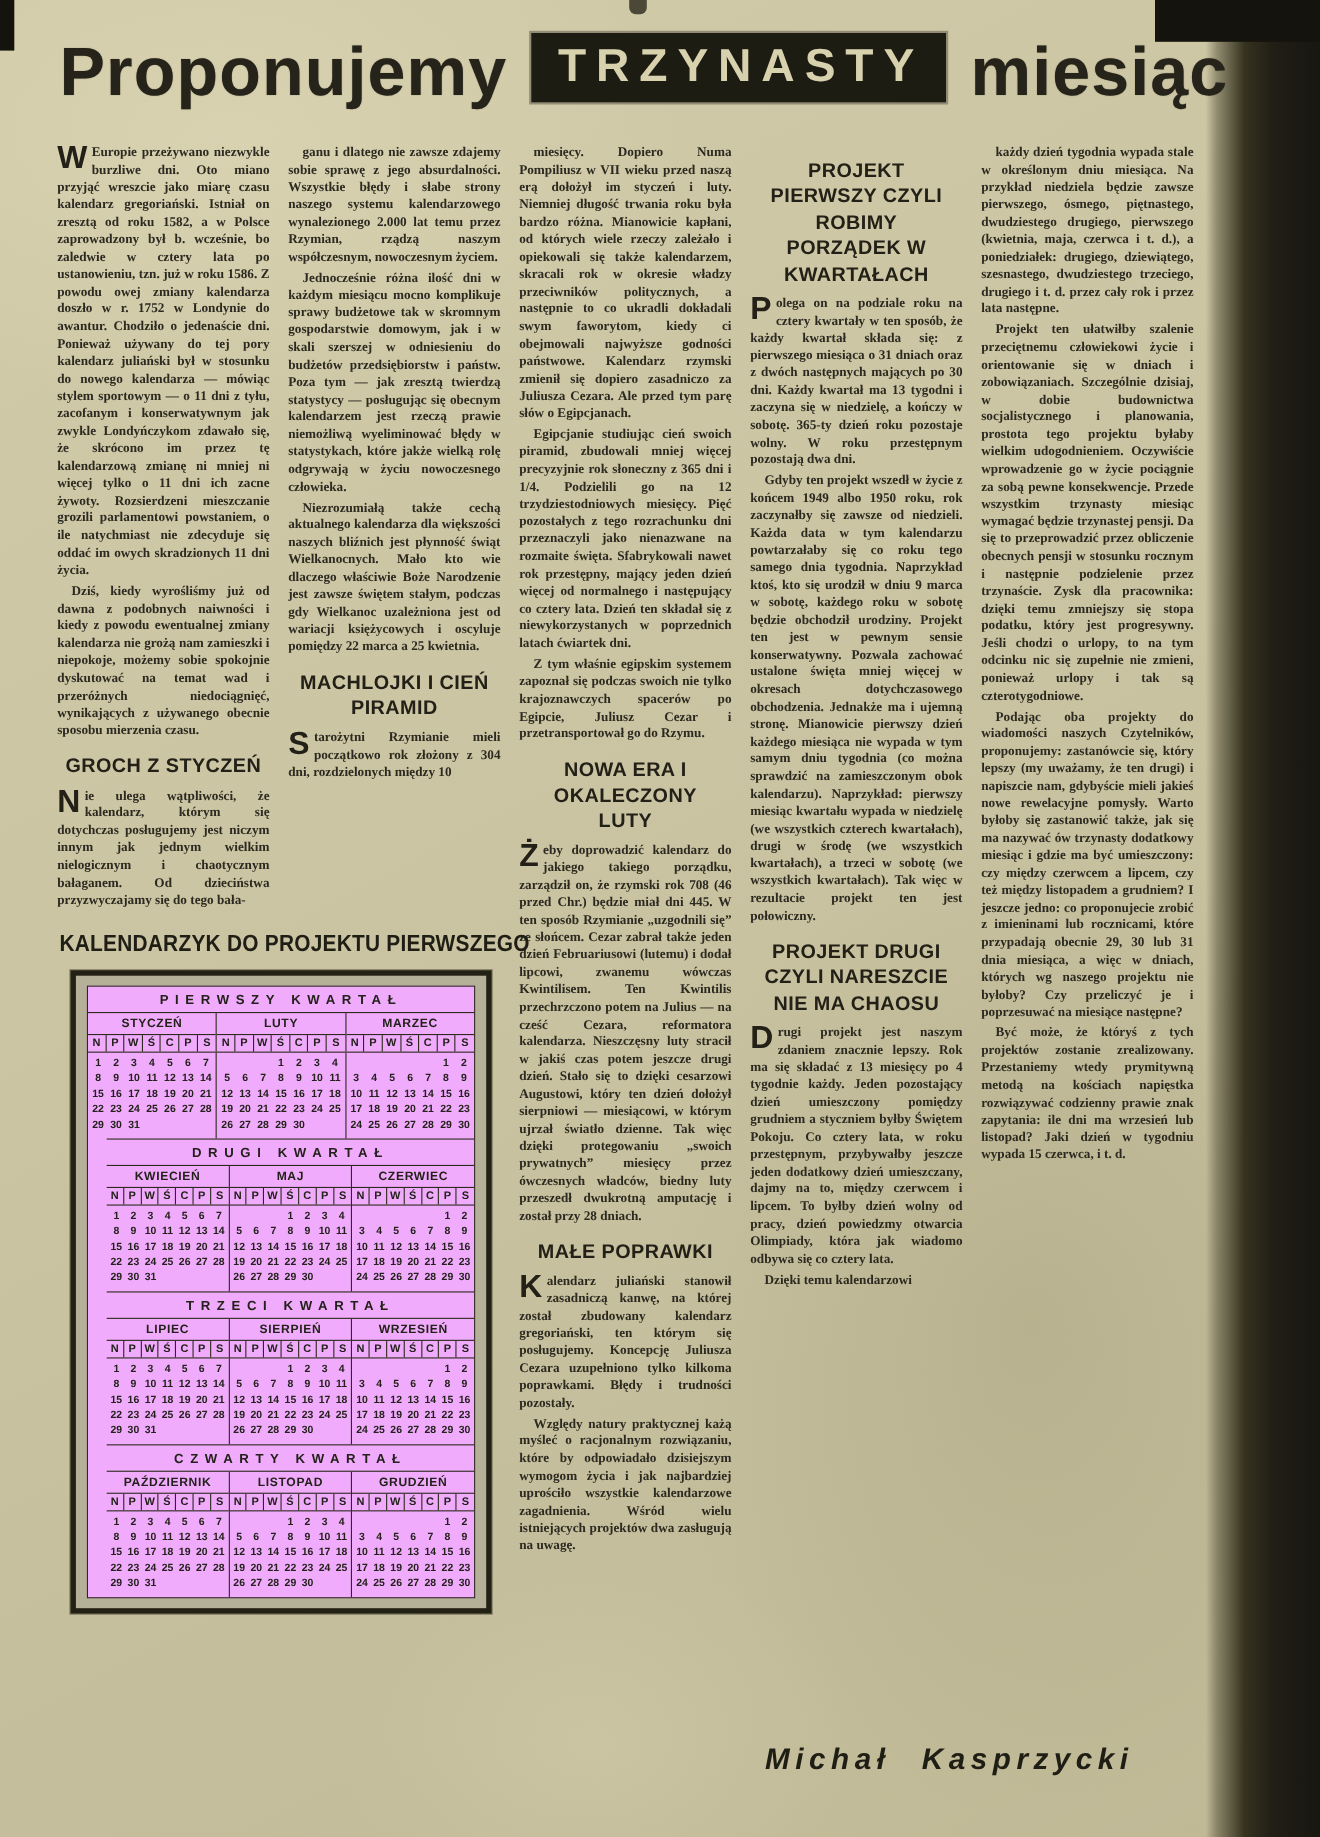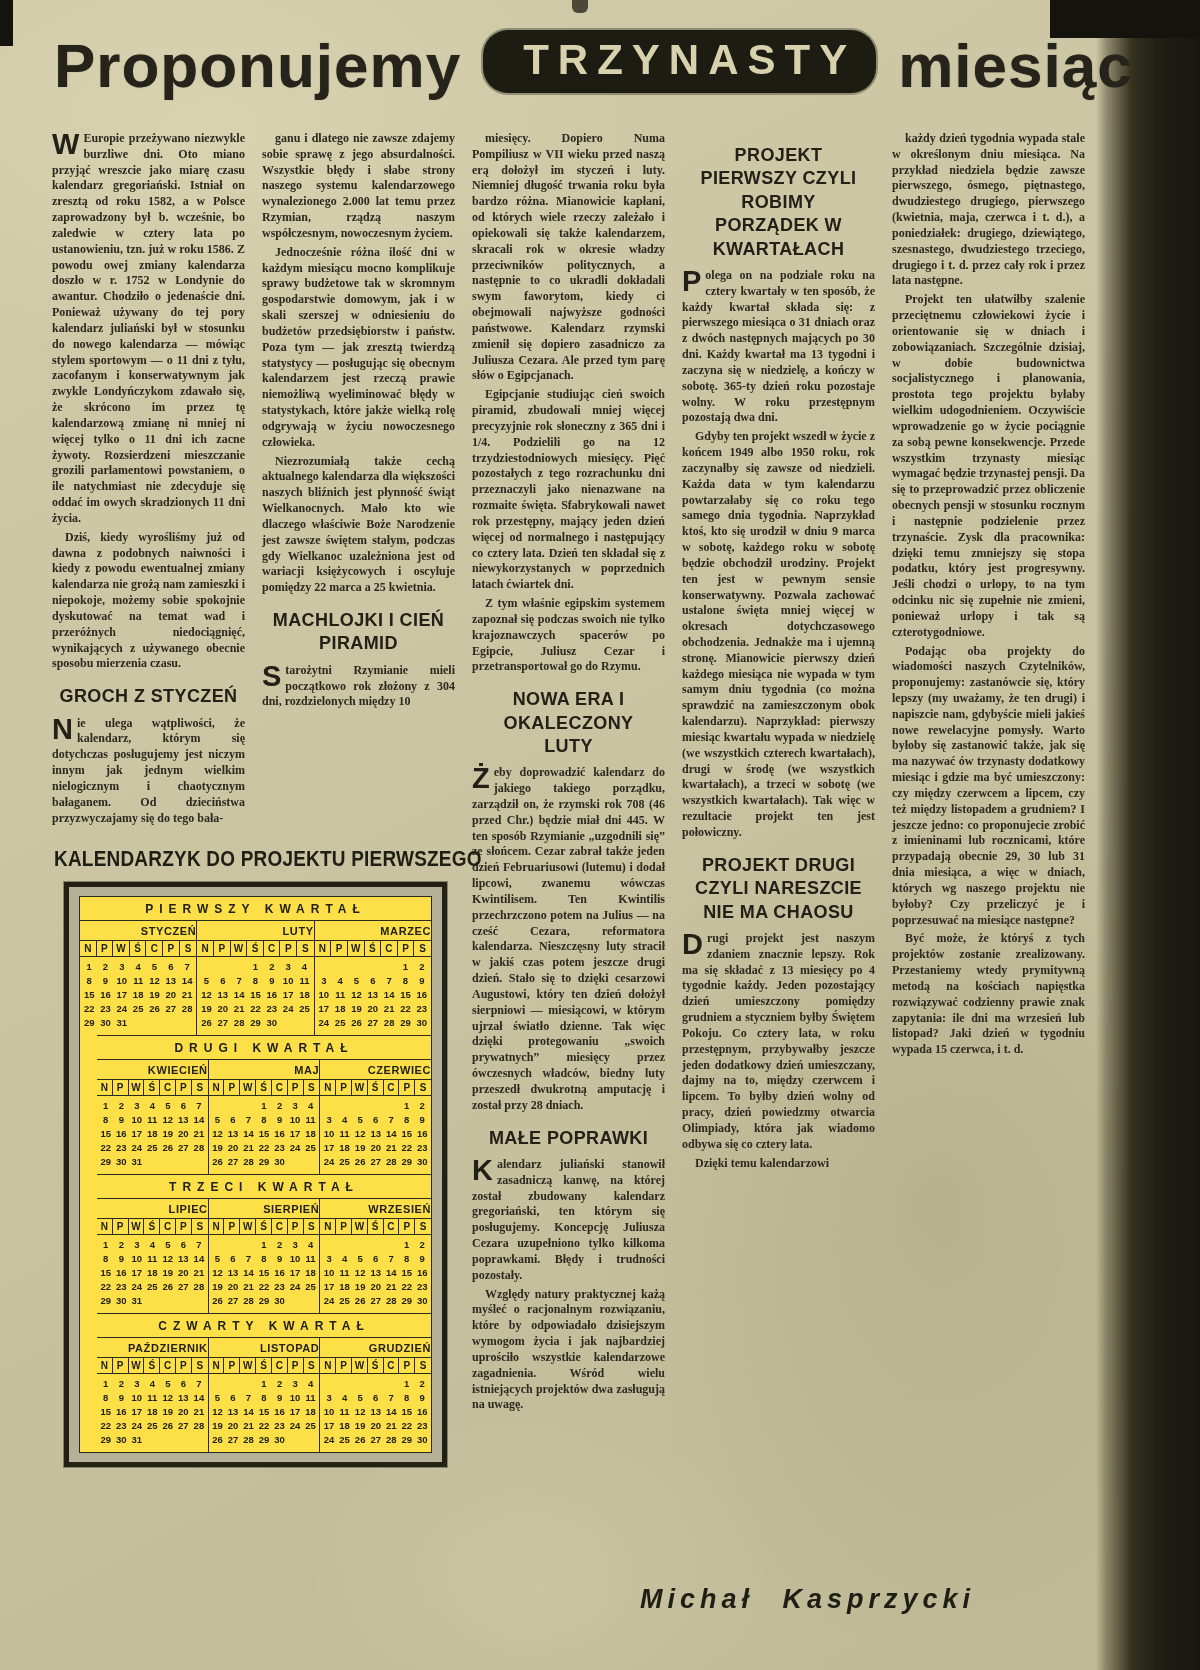--- a/index.html
+++ b/index.html
@@ -19,62 +19,62 @@
   .corner-tl{position:absolute;top:0;left:0;width:13px;height:46px;background:#14130d;}
   .notch-top{position:absolute;top:0;left:572px;width:16px;height:13px;background:#2a281c;border-radius:0 0 6px 6px;opacity:.8;}
 
   .content{position:absolute;left:52px;top:30px;width:1034px;}
 
   
   .masthead{display:flex;align-items:flex-start;gap:22px;padding-left:2px;}
   .masthead .word{font-family:"Liberation Sans",sans-serif;font-weight:700;font-size:62px;
     color:#26241a;letter-spacing:1px;white-space:nowrap;text-shadow:0 0 1px rgba(38,36,26,.5);}
   .title-box{background:#1d1c13;color:#d8d1ae;font-family:"Liberation Sans",sans-serif;
-    font-weight:800;font-size:42px;letter-spacing:9px;padding:6px 20px 9px 40px;white-space:nowrap;
-    box-shadow:0 0 0 2px rgba(29,28,19,.35);border-radius:25px;}
+    font-weight:800;font-size:42px;letter-spacing:9px;padding:6px 20px 9px 24px;white-space:nowrap;
+    box-shadow:0 0 0 2px rgba(29,28,19,.35);}
 
   
   .cols{display:flex;gap:17px;margin-top:30px;align-items:flex-start;}
   .col{width:193px;flex:none;}
   .left-region{width:403px;flex:none;}
   .left-region .pair{display:flex;gap:17px;}
   .para{font-weight:700;font-size:12px;line-height:1.32;color:#2b2920;text-align:justify;
     text-indent:13px;margin:0 0 3px 0;}
   .para.dc{text-indent:0;}
   .dropcap{float:left;font-family:"Liberation Sans",sans-serif;font-weight:800;font-size:29px;
     line-height:25px;padding:1px 4px 0 0;color:#222017;}
   .heading{font-family:"Liberation Sans",sans-serif;font-weight:800;font-size:18px;line-height:1.3;
     text-align:center;color:#222017;letter-spacing:.4px;margin:13px 6px 7px 6px;}
 
   
   .cal-title{font-family:"Liberation Sans",sans-serif;font-weight:800;font-size:19px;
     color:#1f1e15;margin:18px 0 13px 2px;letter-spacing:.2px;white-space:nowrap;
     transform:scaleY(1.12);transform-origin:left top;}
   .calendar{margin:4px 8px 0 12px;border:5px solid #232114;background:#b5b098;padding:9px 10px;
     box-shadow:0 0 0 1px rgba(35,33,20,.4);}
-  .cal-inner{border:1.5px solid #2c2a1c;background:#fde047;}
+  .cal-inner{border:1.5px solid #2c2a1c;background:#f0abfc;}
   .quarter + .quarter{border-top:1.5px solid #2c2a1c;margin-left:17px;}
   .quarter-name{font-family:"Liberation Sans",sans-serif;font-weight:800;font-size:12px;
     letter-spacing:6px;text-align:center;padding:5px 0 4px;border-bottom:1.5px solid #2c2a1c;color:#23211a;}
   .months{display:flex;}
   .month{flex:1 1 0;min-width:0;border-right:1.5px solid #2c2a1c;}
   .month:last-child{border-right:none;}
   .month-name{font-family:"Liberation Sans",sans-serif;font-weight:800;font-size:11px;
-    text-align:right;padding:4px 0 3px;letter-spacing:.6px;color:#23211a;}
+    text-align:center;padding:4px 0 3px;letter-spacing:.6px;color:#23211a;}
   .dhead{display:grid;grid-template-columns:repeat(7,1fr);border-top:1.5px solid #2c2a1c;
     border-bottom:1.5px solid #2c2a1c;}
   .dhead span{font-family:"Liberation Sans",sans-serif;font-weight:800;font-size:10px;line-height:1;
     text-align:center;padding:3px 0 2px;border-right:1px solid #2c2a1c;color:#23211a;}
   .dhead span:last-child{border-right:none;}
   .weeks{padding:3px 1px 5px;}
   .wk{display:grid;grid-template-columns:repeat(7,1fr);}
   .wk span{font-family:"Liberation Sans",sans-serif;font-weight:700;font-size:9.5px;line-height:14px;
     text-align:center;color:#23211a;}
 
-  .signature{position:absolute;left:640px;top:1584px;width:446px;
+  .signature{position:absolute;left:640px;top:1584px;width:446px;text-align:center;
     font-family:"Liberation Sans",sans-serif;font-style:italic;font-weight:700;font-size:27px;
     letter-spacing:5px;word-spacing:16px;color:#1f1e15;}
 </style>
 </head>
 <body>
 
 <div class="page">
 
   <div class="edge-right"></div>
   <div class="corner-tr"></div>

